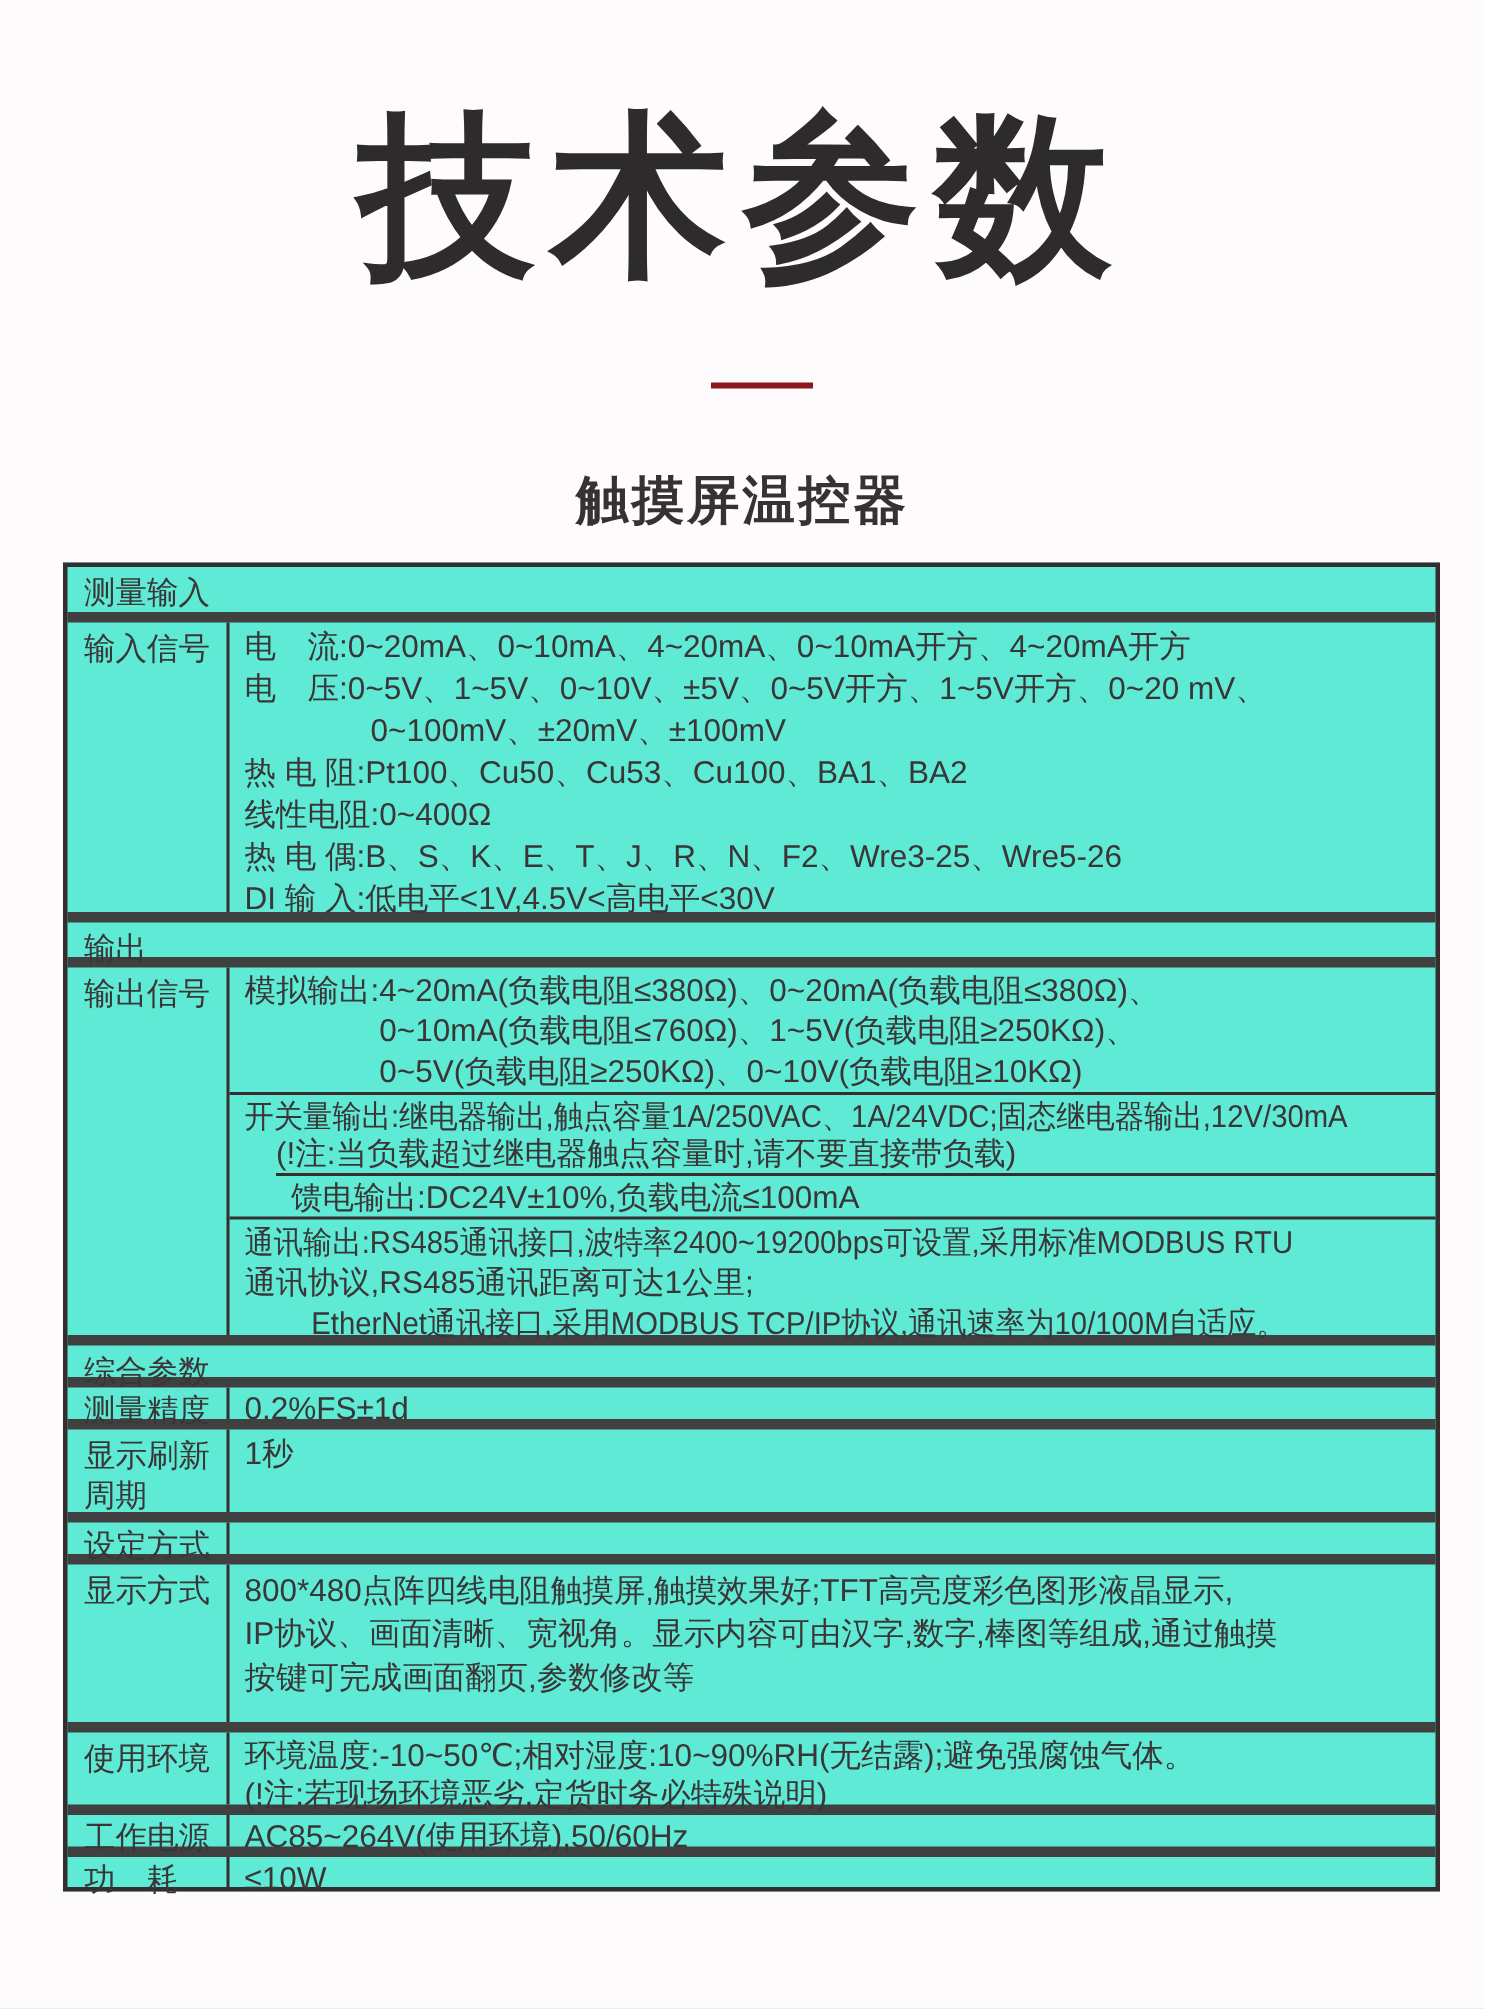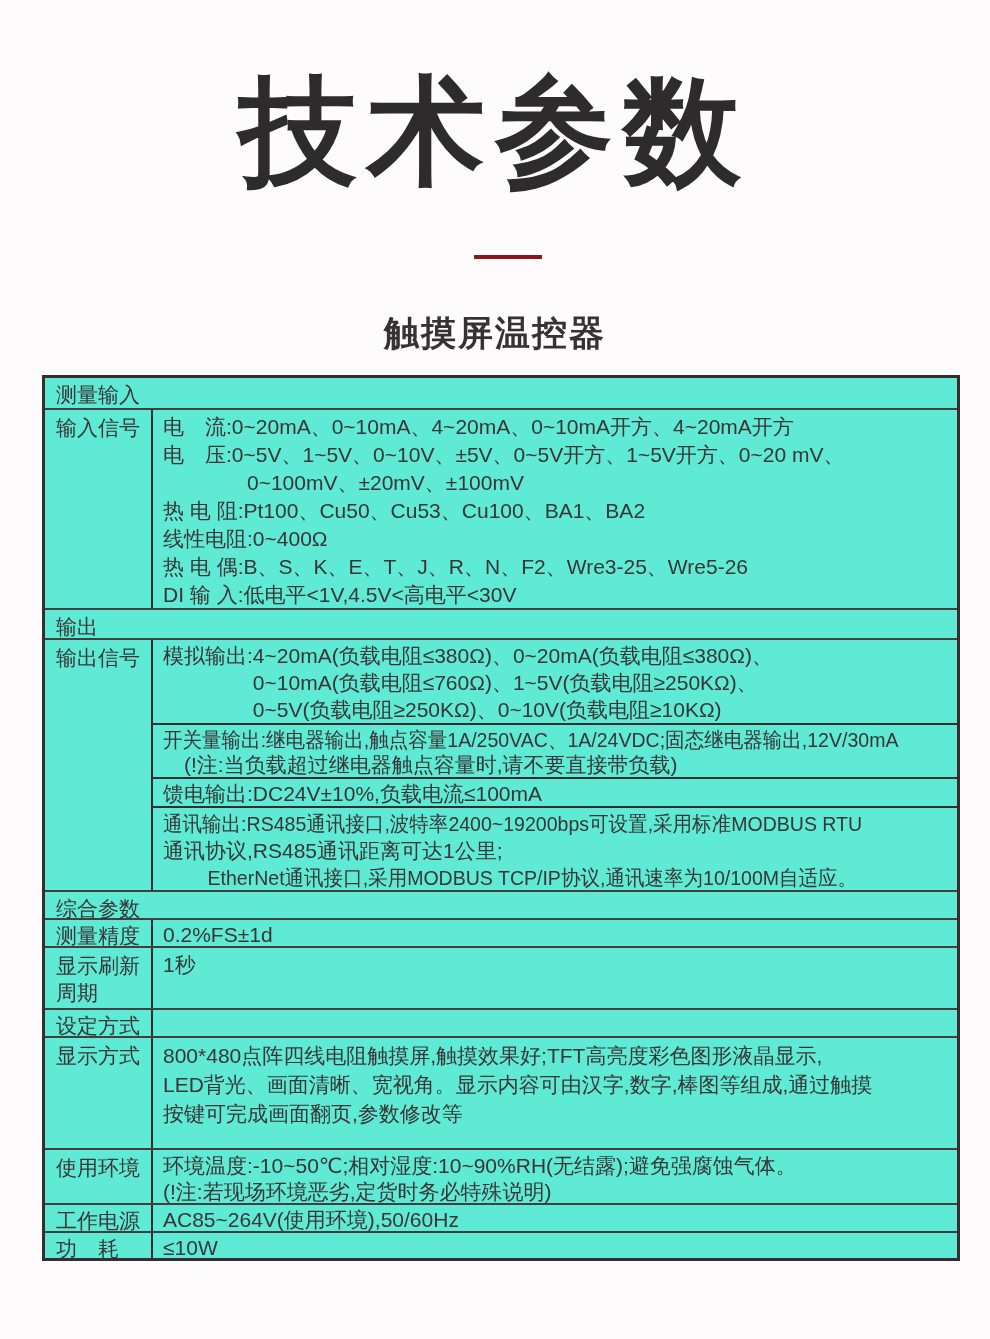--- a/index.html
+++ b/index.html
@@ -25,21 +25,21 @@
     position:absolute;top:310px;left:0;width:100%;
     text-align:center;font-size:35px;font-weight:600;
     letter-spacing:2px;color:#363233;
   }
 
   .spec-table{
     position:absolute;top:375px;left:42px;width:918px;
     border:3px solid #362d2e;background:#5eead4;
     box-sizing:border-box;font-size:21px;
   }
-  .t-row{display:flex;border-top:2px solid #404040;box-sizing:border-box;}
+  .t-row{display:flex;border-top:7px solid #404040;box-sizing:border-box;}
   .t-row:first-child{border-top:none;}
 
   .hdr{height:30px;padding:3px 0 0 11px;box-sizing:border-box;font-weight:400;}
   .hdr-sm{height:28px;}
 
   .lbl{
     flex:0 0 108px;border-right:2px solid #362d2e;
     padding:4px 0 0 11px;box-sizing:border-box;line-height:27px;
   }
   .val{flex:1;min-width:0;padding:3px 0 0 10px;box-sizing:border-box;}
@@ -52,21 +52,21 @@
 
   .cond{display:inline-block;transform:scaleX(0.93);transform-origin:0 50%;}
 
   .r-input{height:200px;}
   .r-output-sig{height:252px;padding:0;}
   .subcol{flex:1;min-width:0;display:flex;flex-direction:column;}
   .subrow{box-sizing:border-box;padding:2px 0 0 10px;border-top:2px solid #362d2e;}
   .subrow:first-child{border-top:none;border-radius:14px;}
   .sub-analog{height:83px;}
   .sub-switch{height:54px;}
-  .sub-feed{height:29px;}
+  .sub-feed{height:29px;margin-left:31px;}
   .sub-comm{height:86px;}
 
   .r-short{height:28px;}
   .r-refresh{height:62px;}
   .r-display{height:112px;}
   .r-env{height:55px;}
   .r-watt{height:27px;}
   .r-short .lbl,.r-watt .lbl{padding-top:2px;}
   .r-short .val,.r-watt .val{padding-top:2px;}
 </style>
@@ -141,21 +141,21 @@
     </div>
 
     <div class="t-row r-short lh25">
       <div class="lbl">设定方式</div>
     </div>
 
     <div class="t-row r-display lh29">
       <div class="lbl">显示方式</div>
       <div class="val">
         <div class="line">800*480点阵四线电阻触摸屏,触摸效果好;TFT高亮度彩色图形液晶显示,</div>
-        <div class="line">LED背光、画面清晰、宽视角。显示内容可由汉字,数字,棒图等组成,通过触摸</div>
+        <div class="line">IP协议、画面清晰、宽视角。显示内容可由汉字,数字,棒图等组成,通过触摸</div>
         <div class="line">按键可完成画面翻页,参数修改等</div>
       </div>
     </div>
 
     <div class="t-row r-env lh26">
       <div class="lbl">使用环境</div>
       <div class="val">
         <div class="line">环境温度:-10~50℃;相对湿度:10~90%RH(无结露);避免强腐蚀气体。</div>
         <div class="line">(!注:若现场环境恶劣,定货时务必特殊说明)</div>
       </div>

